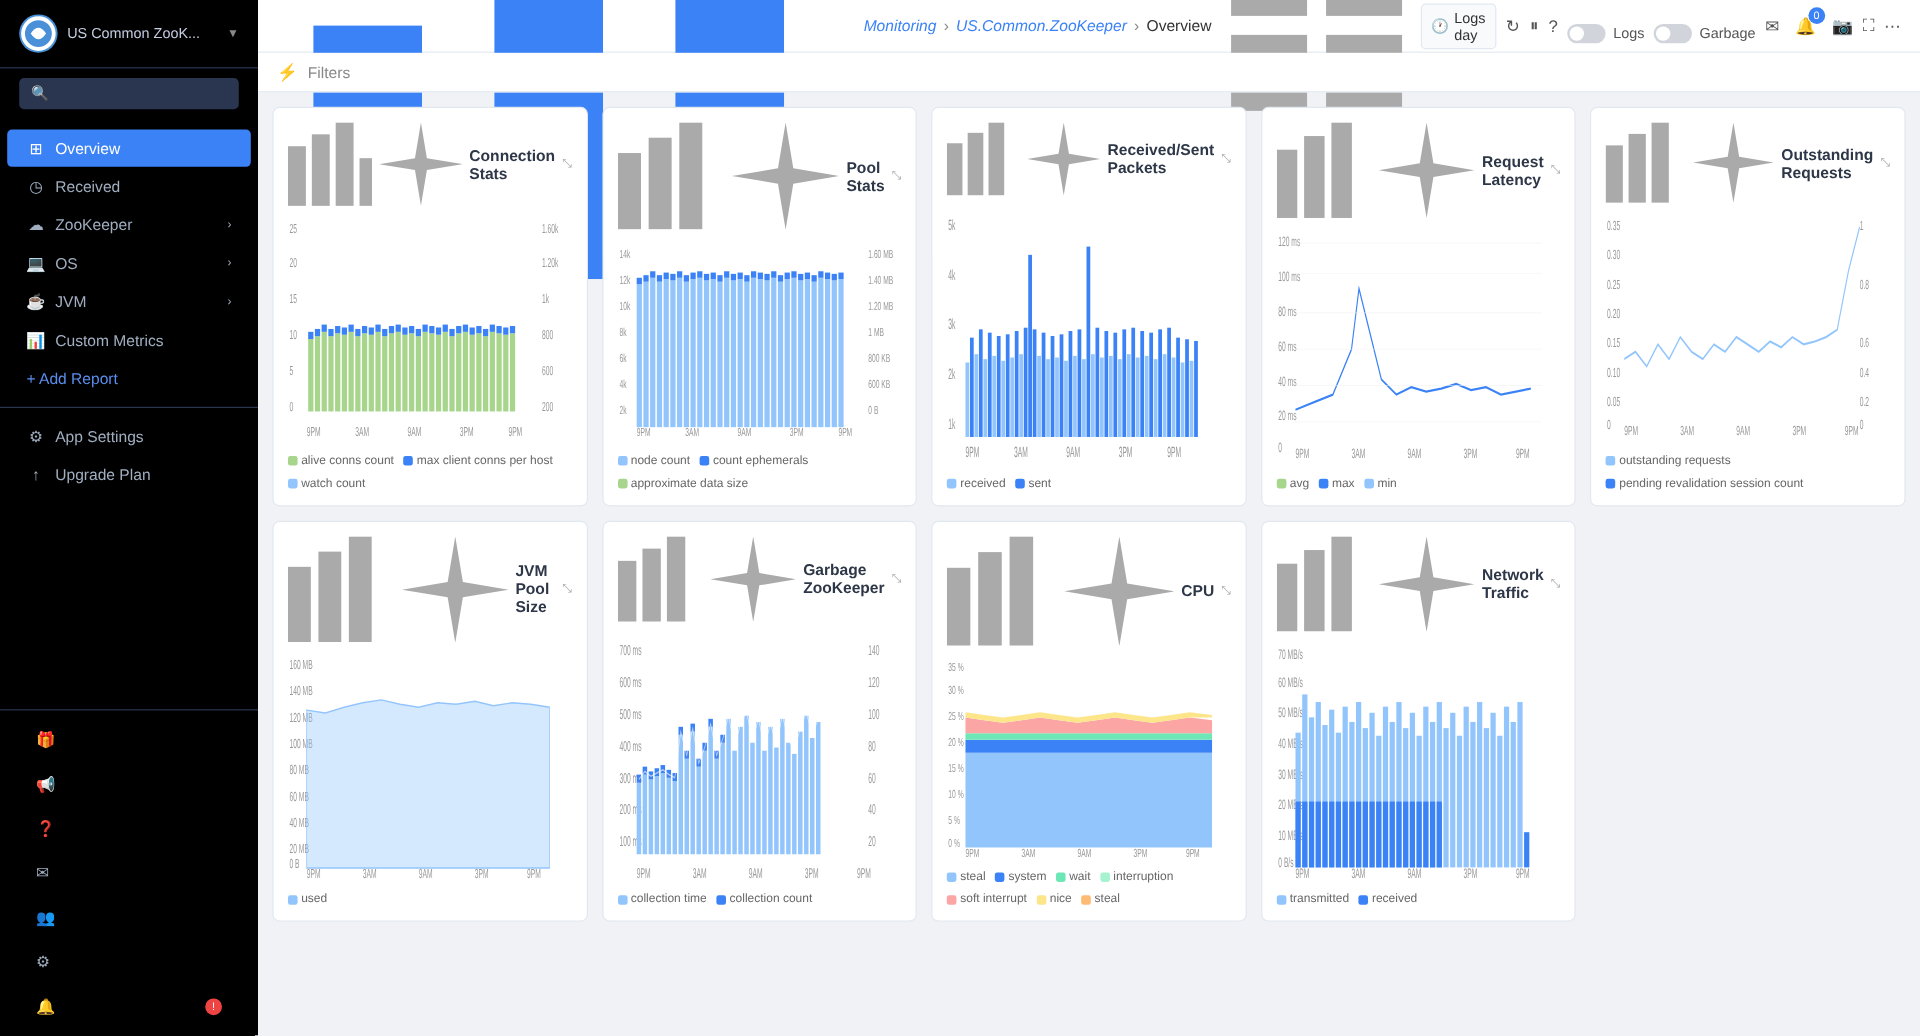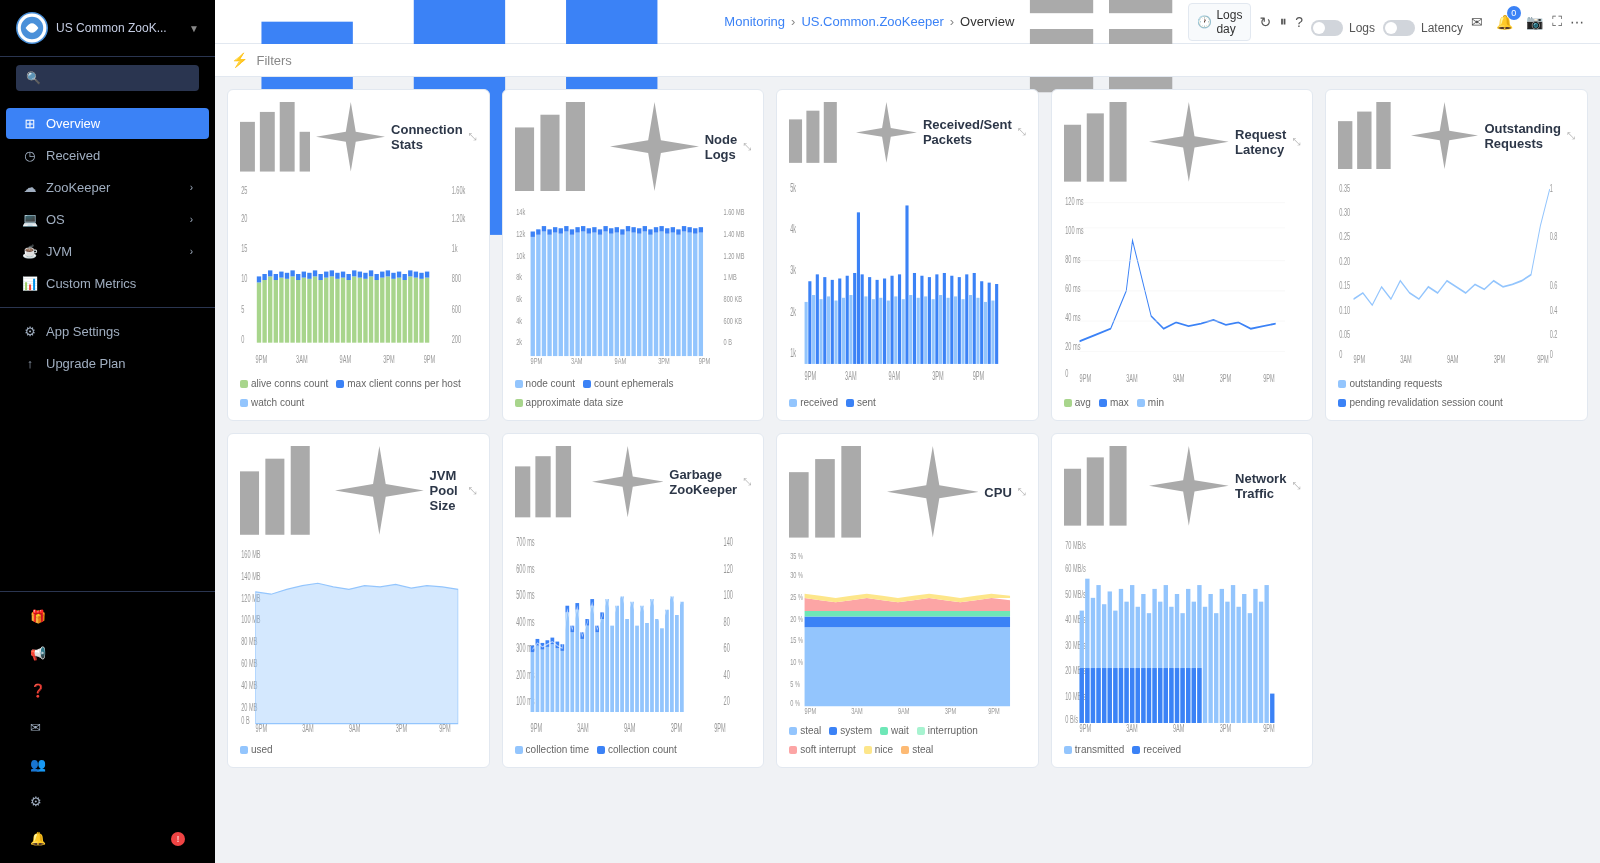--- a/index.html
+++ b/index.html
@@ -68,21 +68,21 @@
     #topbar {
       background: #fff;
       border-bottom: 1px solid #e2e8f0;
       padding: 0 16px;
       height: 44px;
       display: flex;
       align-items: center;
       gap: 8px;
     }
     .breadcrumb { display: flex; align-items: center; gap: 6px; font-size: 13px; flex: 1; }
-    .breadcrumb a { color: #3b82f6; text-decoration: none; }
+    .breadcrumb a { color: #3b82f6; text-decoration: none; font-style: italic; }
     .breadcrumb span { color: #888; }
     .breadcrumb .current { color: #333; font-weight: 500; }
     .topbar-actions { display: flex; align-items: center; gap: 8px; }
     .toggle-group { display: flex; align-items: center; gap: 6px; font-size: 12px; color: #555; margin-top: 12px; }
     .toggle {
       width: 32px; height: 16px;
       background: #d1d5db;
       border-radius: 8px;
       position: relative;
       cursor: pointer;
@@ -231,20 +231,23 @@
     </div>
     <div class="sidebar-item">
       <span class="sidebar-item-icon">☕</span>
       <span>JVM</span>
       <span class="chevron">›</span>
     </div>
     <div class="sidebar-item">
       <span class="sidebar-item-icon">📊</span>
       <span>Custom Metrics</span>
     </div>
+    <div class="sidebar-item">
+      <span style="color:#5a8dee;">+ Add Report</span>
+    </div>
 
     <hr class="sidebar-divider">
 
     <div class="sidebar-item">
       <span class="sidebar-item-icon">⚙</span>
       <span>App Settings</span>
     </div>
     <div class="sidebar-item">
       <span class="sidebar-item-icon">↑</span>
       <span>Upgrade Plan</span>
@@ -309,21 +312,21 @@
       <button class="topbar-btn">⏸</button>
       <button class="topbar-btn">?</button>
 
       <div class="toggle-group">
         <div class="toggle"></div>
         <span>Logs</span>
       </div>
 
       <div class="toggle-group">
         <div class="toggle"></div>
-        <span>Latency</span>
+        <span>Garbage</span>
       </div>
 
       <button class="topbar-btn">✉</button>
       <div class="notification-badge" style="cursor:pointer;">
         <button class="topbar-btn">🔔</button>
         <span class="badge-dot">0</span>
       </div>
       <button class="topbar-btn">📷</button>
       <button class="topbar-btn">⛶</button>
       <button class="topbar-btn">⋯</button>
@@ -461,21 +464,21 @@
     <div class="chart-card">
       <div class="chart-header">
         <svg width="14" height="14" viewBox="0 0 14 14">
             <rect x="0" y="4" width="3" height="10" fill="#aaa"></rect>
             <rect x="4" y="2" width="3" height="12" fill="#aaa"></rect>
             <rect x="8" y="0" width="3" height="14" fill="#aaa"></rect>
           </svg>
         <svg width="14" height="14" viewBox="0 0 14 14">
             <path d="M7 0 L8 6 L14 7 L8 8 L7 14 L6 8 L0 7 L6 6 Z" fill="#aaa"></path>
           </svg>
-        <span class="chart-title">Node Logs</span>
+        <span class="chart-title">Pool Stats</span>
         <span class="chart-expand">⤡</span>
       </div>
       <div class="chart-area">
         <svg viewBox="0 0 380 160" preserveAspectRatio="none">
           <text x="2" y="15" class="axis-label">14k</text>
           <text x="2" y="35" class="axis-label">12k</text>
           <text x="2" y="55" class="axis-label">10k</text>
           <text x="2" y="75" class="axis-label">8k</text>
           <text x="2" y="95" class="axis-label">6k</text>
           <text x="2" y="115" class="axis-label">4k</text>

